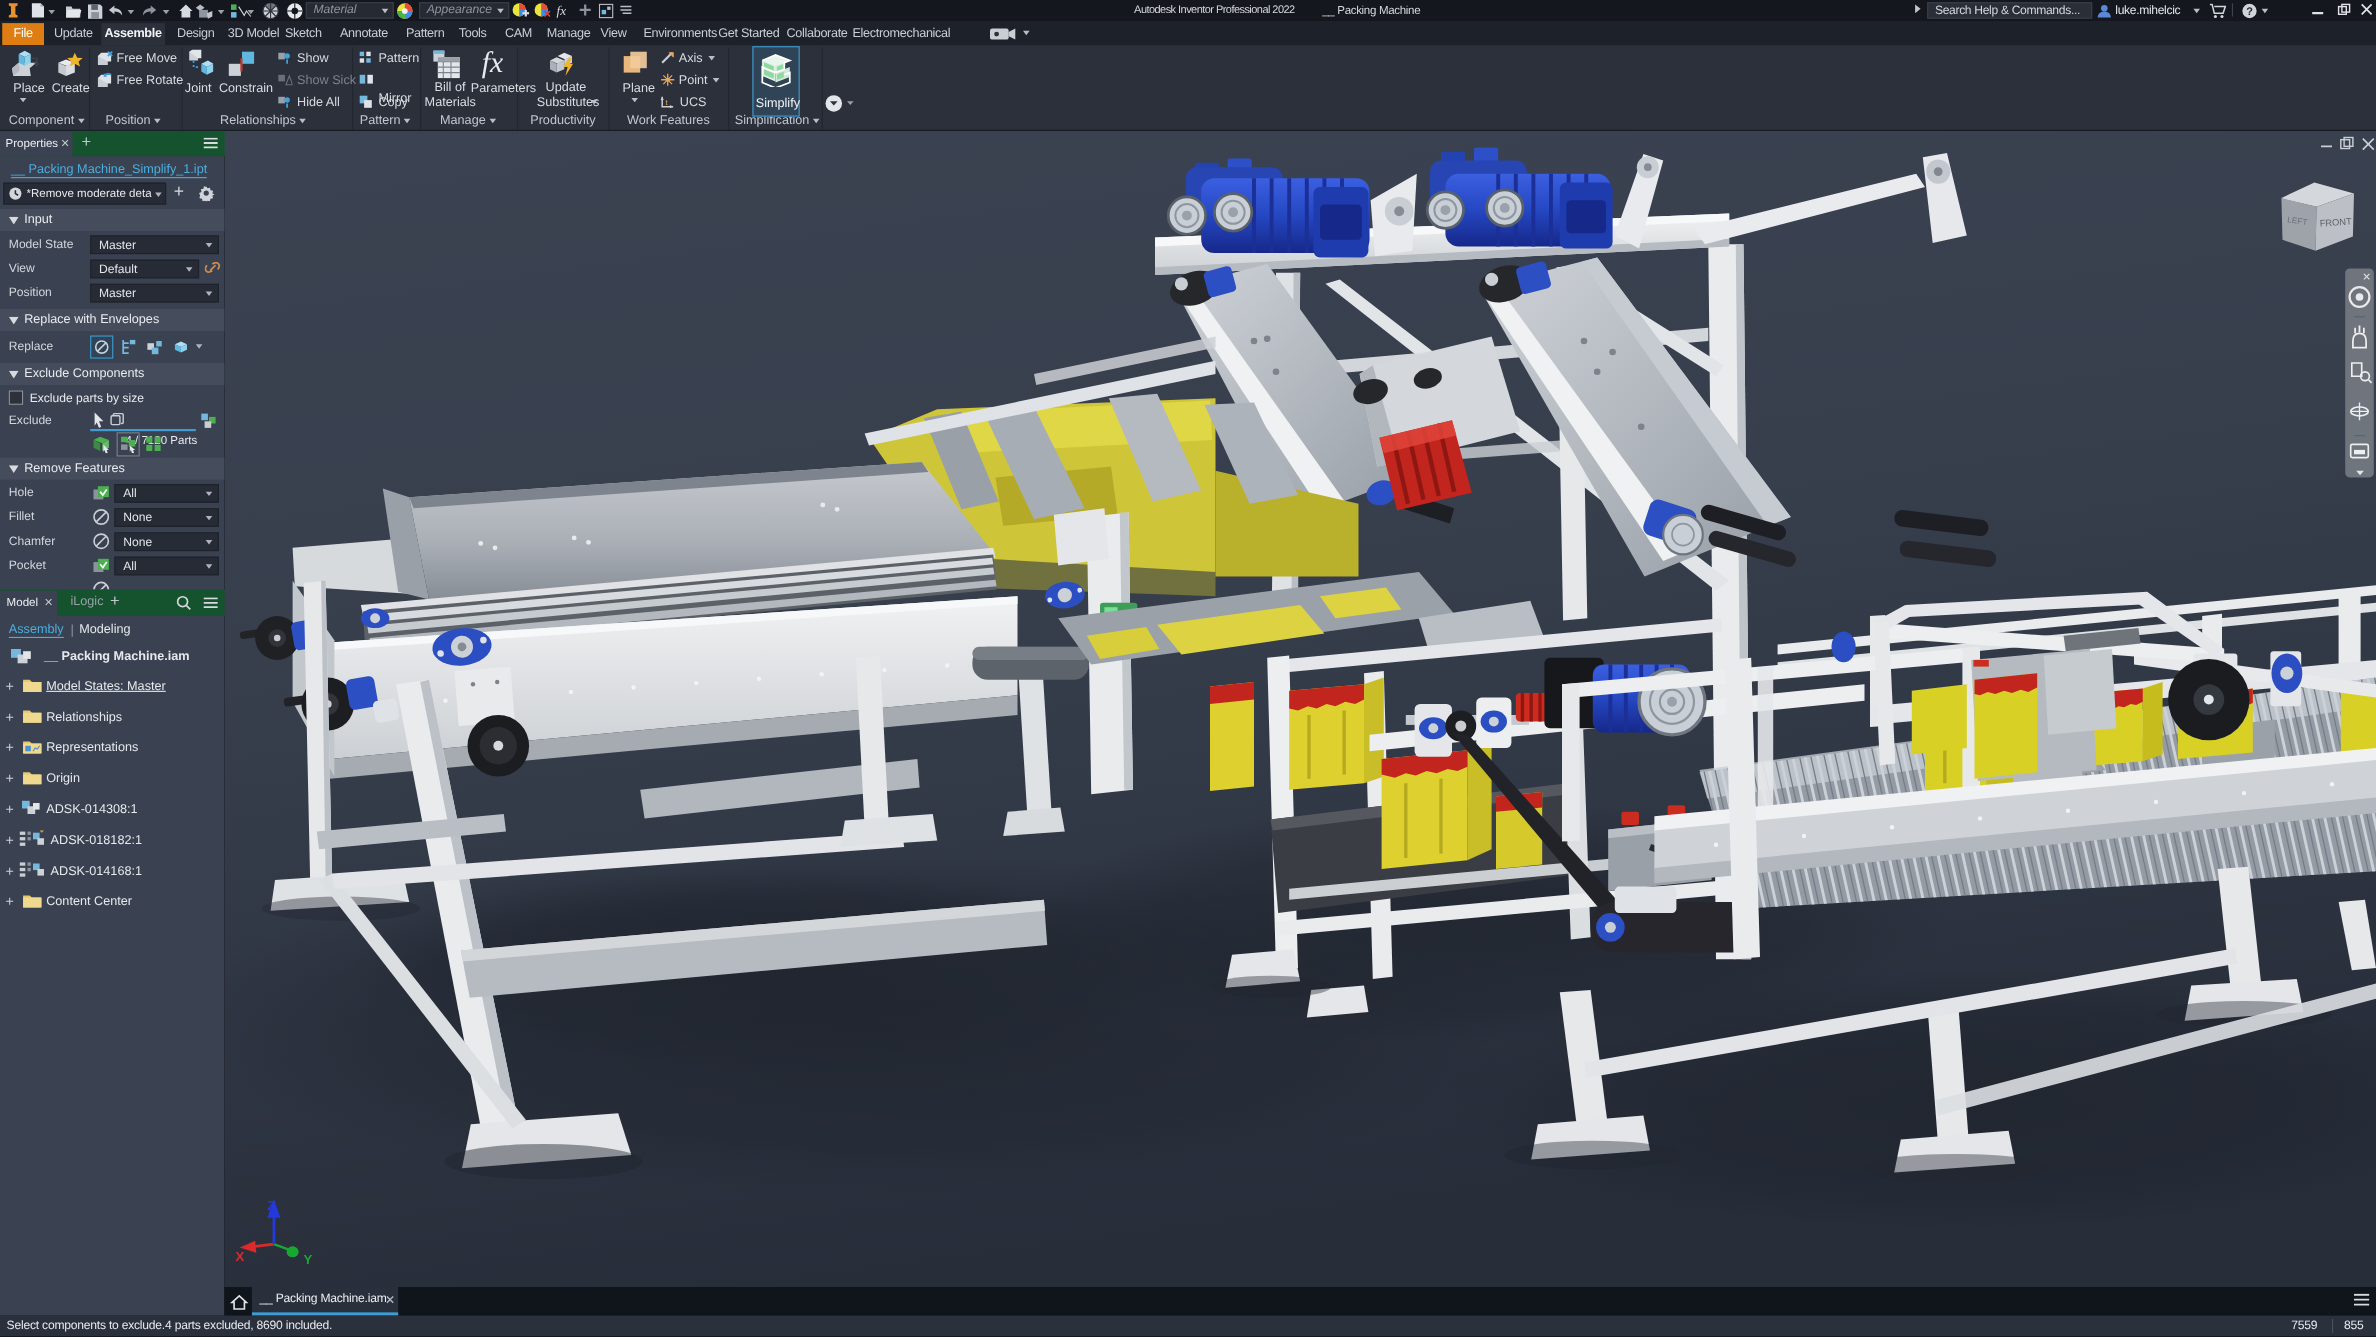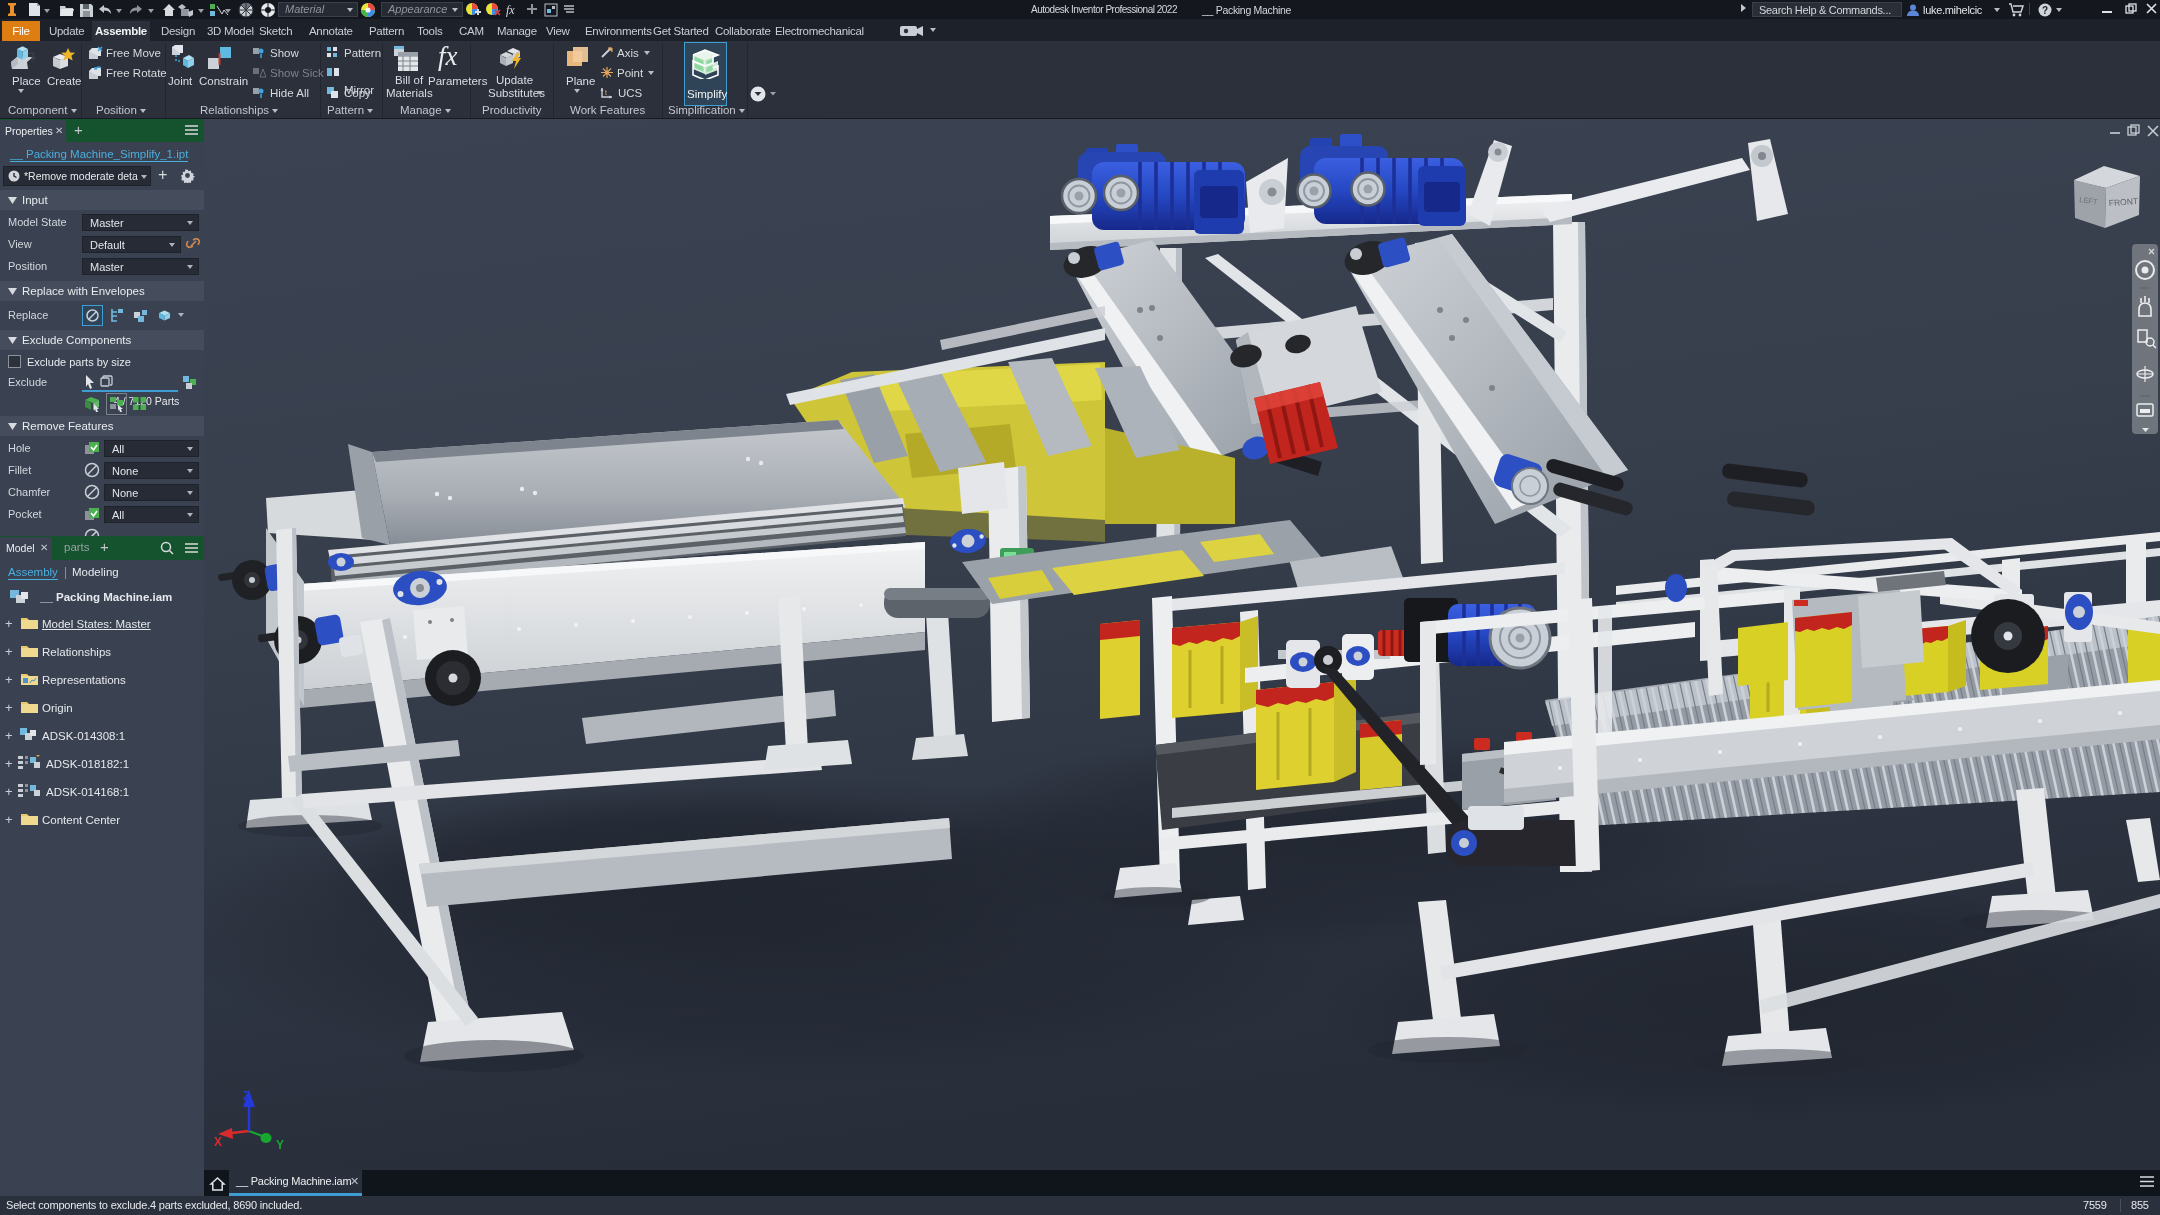--- a/index.html
+++ b/index.html
@@ -493,21 +493,21 @@
       <svg class="abs" style="left:84px;top:2px" width="16" height="16" viewBox="0 0 16 16">
         <circle cx="8" cy="8" r="6.5" fill="none" stroke="#c9ced5" stroke-width="1.5"></circle>
         <path d="M3.5 12.5l9-9" stroke="#c9ced5" stroke-width="1.5"></path>
       </svg>
     </div>
 
 <div class="ptabbar" style="top:417px;height:24px;">
  <div class="abs" style="left:0;top:1px;width:52px;height:23px;background:#3a4150;"></div>
  <span class="abs" style="left:6px;top:6px;font-size:10.5px;color:#eceef1;">Model</span>
  <span class="abs" style="left:40px;top:6px;font-size:10px;color:#c2c7ce;">✕</span>
- <span class="abs" style="left:64px;top:5px;font-size:11.5px;color:#9aa0a8;">parts</span>
+ <span class="abs" style="left:64px;top:5px;font-size:11.5px;color:#9aa0a8;">iLogic</span>
  <span class="abs" style="left:100px;top:2px;font-size:15px;color:#c2c7ce;">+</span>
  <svg class="abs" style="left:160px;top:5px" width="14" height="14" viewBox="0 0 14 14">
         <circle cx="6" cy="6" r="4.5" fill="none" stroke="#d7dade" stroke-width="1.5"></circle>
         <path d="M9.5 9.5L13 13" stroke="#d7dade" stroke-width="1.5"></path>
       </svg>
  <svg class="abs" style="left:185px;top:7px" width="13" height="11" viewBox="0 0 13 11">
         <path d="M0 1h13M0 5h13M0 9h13" stroke="#d7dade" stroke-width="1.6"></path>
       </svg>
 </div>
 <span class="abs" style="left:8px;top:447px;font-size:11.5px;color:#4aaede;border-bottom:1px solid #4aaede;padding-bottom:1px;">Assembly</span>

